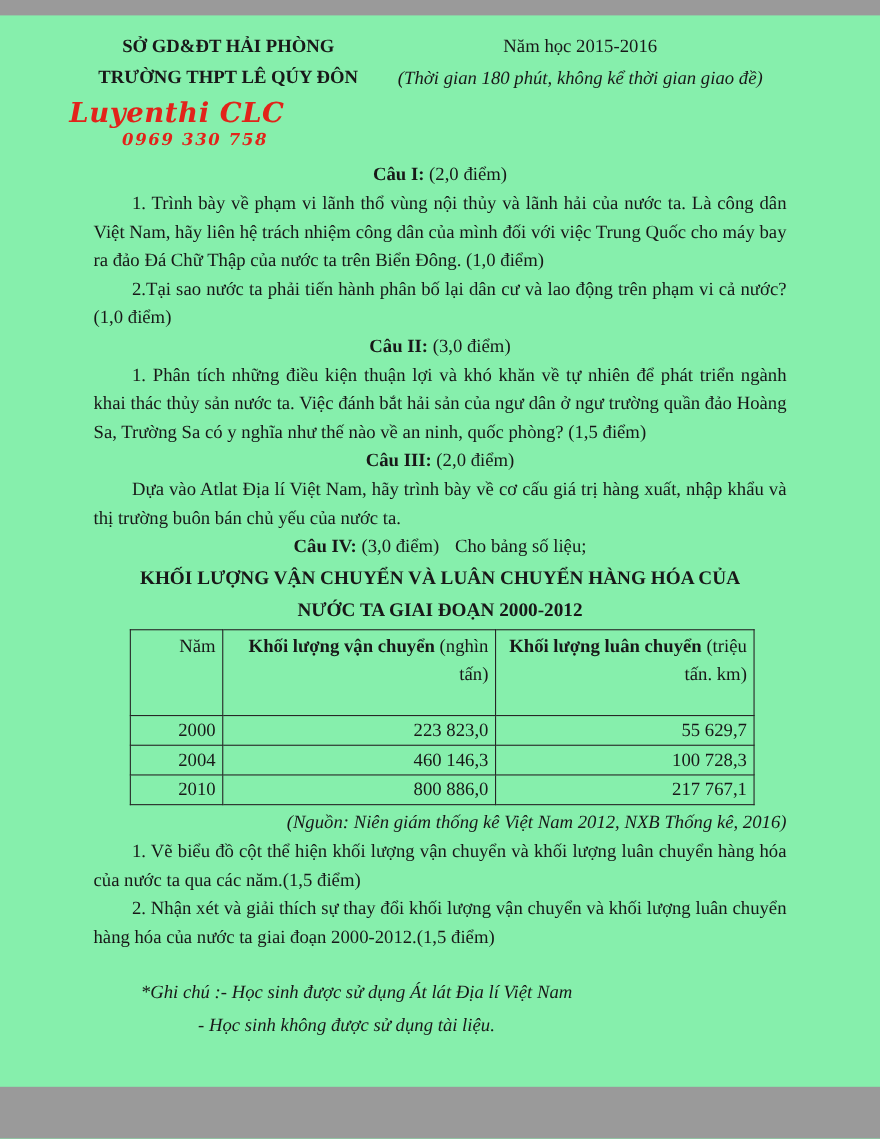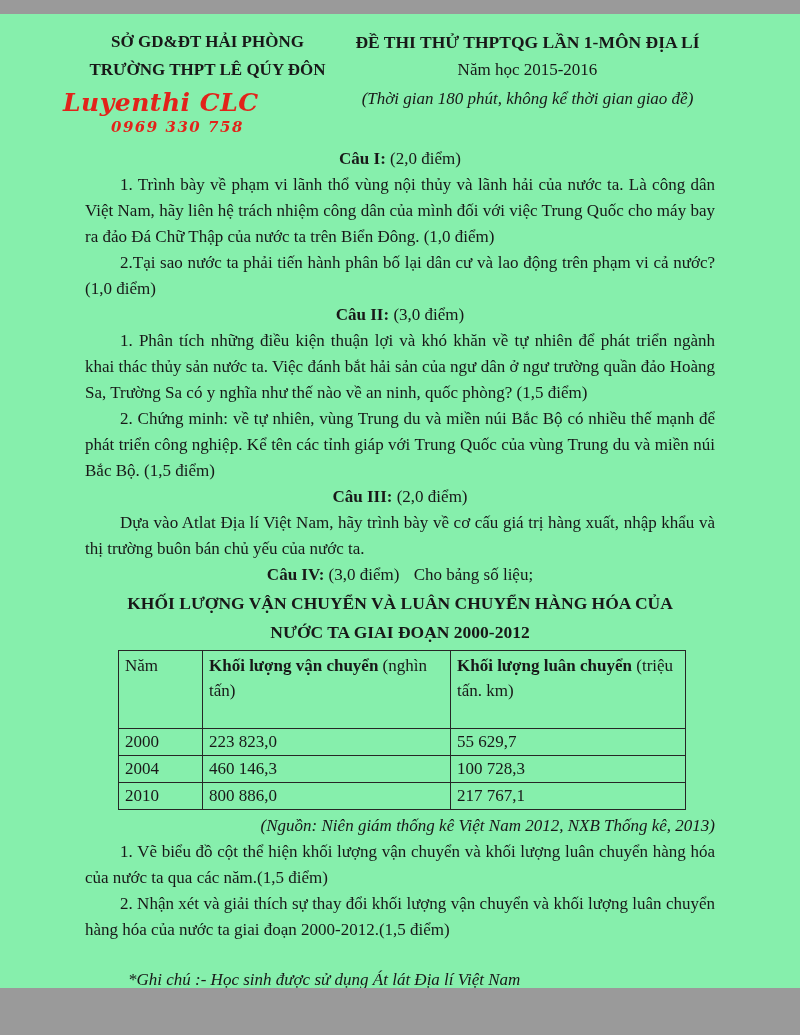--- a/index.html
+++ b/index.html
@@ -50,21 +50,21 @@
   .table-title {
     font-weight:bold; font-size:17.5px; line-height:29px;
     text-align:center; max-width:600px; margin:1px auto 3px auto;
   }
   table.data-table {
     border-collapse:collapse; margin-left:33px;
     width:567px; table-layout:fixed;
   }
   table.data-table td, table.data-table th {
     border:1.6px solid #262626;
-    text-align:left; vertical-align:middle;
+    text-align:right; vertical-align:middle;
     font-size:17px; font-weight:normal;
     padding:0 6px;
   }
   table.data-table th { line-height:25px; padding-top:2px; padding-bottom:25px; }
   table.data-table th.year-col { vertical-align:top; }
   table.data-table td { line-height:26px; height:27px;font-family:Liberation Serif, serif; }
   .col-year { width:84px; }
   .col-vc { width:248px; }
   .col-lc { width:235px; }
   .th-bold { font-weight:bold; }
@@ -88,41 +88,39 @@
     <div class="header">
       <div class="header-left">
         <div class="dept">SỞ GD&amp;ĐT HẢI PHÒNG</div>
         <div class="school">TRƯỜNG THPT LÊ QÚY ĐÔN</div>
         <div class="logo">
           <div class="logo-text" style="color:#e2231a;">Luyenthi CLC</div>
           <div class="logo-phone" style="color:#e2231a;">0969 330 758</div>
         </div>
       </div>
       <div class="header-right">
-        <div class="exam-title">ĐỀ THI THỬ THPTQG LẦN 1-MÔN ĐỊA LÍ</div>
         <div class="school-year">Năm học 2015-2016</div>
         <div class="duration-note">(Thời gian 180 phút, không kể thời gian giao đề)</div>
       </div>
     </div>
 
     <div class="body-text">
 
       <div class="q-heading">
         <b>Câu I:</b>
         <span>(2,0 điểm)</span>
       </div>
       <p class="item">1. Trình bày về phạm vi lãnh thổ vùng nội thủy và lãnh hải của nước ta. Là công dân Việt Nam, hãy liên hệ trách nhiệm công dân của mình đối với việc Trung Quốc cho máy bay ra đảo Đá Chữ Thập của nước ta trên Biển Đông. (1,0 điểm)</p>
       <p class="item">2.Tại sao nước ta phải tiến hành phân bố lại dân cư và lao động trên phạm vi cả nước? (1,0 điểm)</p>
 
       <div class="q-heading">
         <b>Câu II:</b>
         <span>(3,0 điểm)</span>
       </div>
       <p class="item">1. Phân tích những điều kiện thuận lợi và khó khăn về tự nhiên để phát triển ngành khai thác thủy sản nước ta. Việc đánh bắt hải sản của ngư dân ở ngư trường quần đảo Hoàng Sa, Trường Sa có y nghĩa như thế nào về an ninh, quốc phòng? (1,5 điểm)</p>
-      <p class="item">2. Chứng minh: về tự nhiên, vùng Trung du và miền núi Bắc Bộ có nhiều thế mạnh để phát triển công nghiệp. Kể tên các tỉnh giáp với Trung Quốc của vùng Trung du và miền núi Bắc Bộ. (1,5 điểm)</p>
 
       <div class="q-heading">
         <b>Câu III:</b>
         <span>(2,0 điểm)</span>
       </div>
       <p class="item">Dựa vào Atlat Địa lí Việt Nam, hãy trình bày về cơ cấu giá trị hàng xuất, nhập khẩu và thị trường buôn bán chủ yếu của nước ta.</p>
 
       <div class="q-heading">
         <b>Câu IV:</b>
         <span>(3,0 điểm)</span>
@@ -154,21 +152,21 @@
             <td>100 728,3</td>
           </tr>
           <tr>
             <td>2010</td>
             <td>800 886,0</td>
             <td>217 767,1</td>
           </tr>
         </tbody>
       </table>
 
-      <div class="source-line">(Nguồn: Niên giám thống kê Việt Nam 2012, NXB Thống kê, 2013)</div>
+      <div class="source-line">(Nguồn: Niên giám thống kê Việt Nam 2012, NXB Thống kê, 2016)</div>
 
       <p class="item">1. Vẽ biểu đồ cột thể hiện khối lượng vận chuyển và khối lượng luân chuyển hàng hóa của nước ta qua các năm.(1,5 điểm)</p>
       <p class="item">2. Nhận xét và giải thích sự thay đổi khối lượng vận chuyển và khối lượng luân chuyển hàng hóa của nước ta giai đoạn 2000-2012.(1,5 điểm)</p>
 
       <div class="notes">
         <div class="note-1">*Ghi chú :- Học sinh được sử dụng Át lát Địa lí Việt Nam</div>
         <div class="note-2">- Học sinh không được sử dụng tài liệu.</div>
 
       </div>
 

